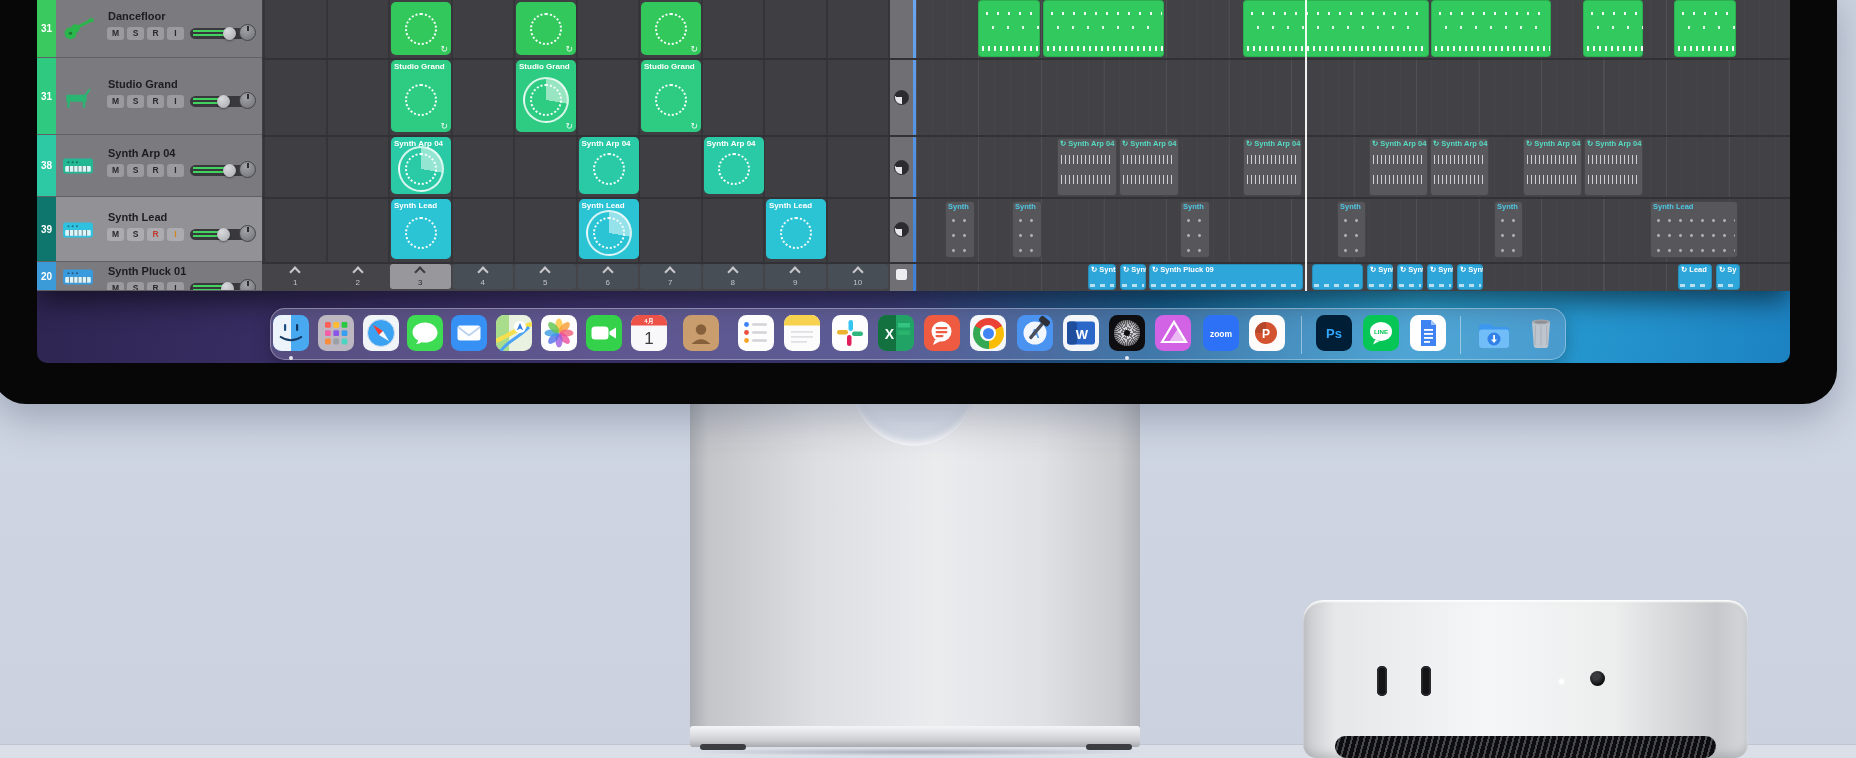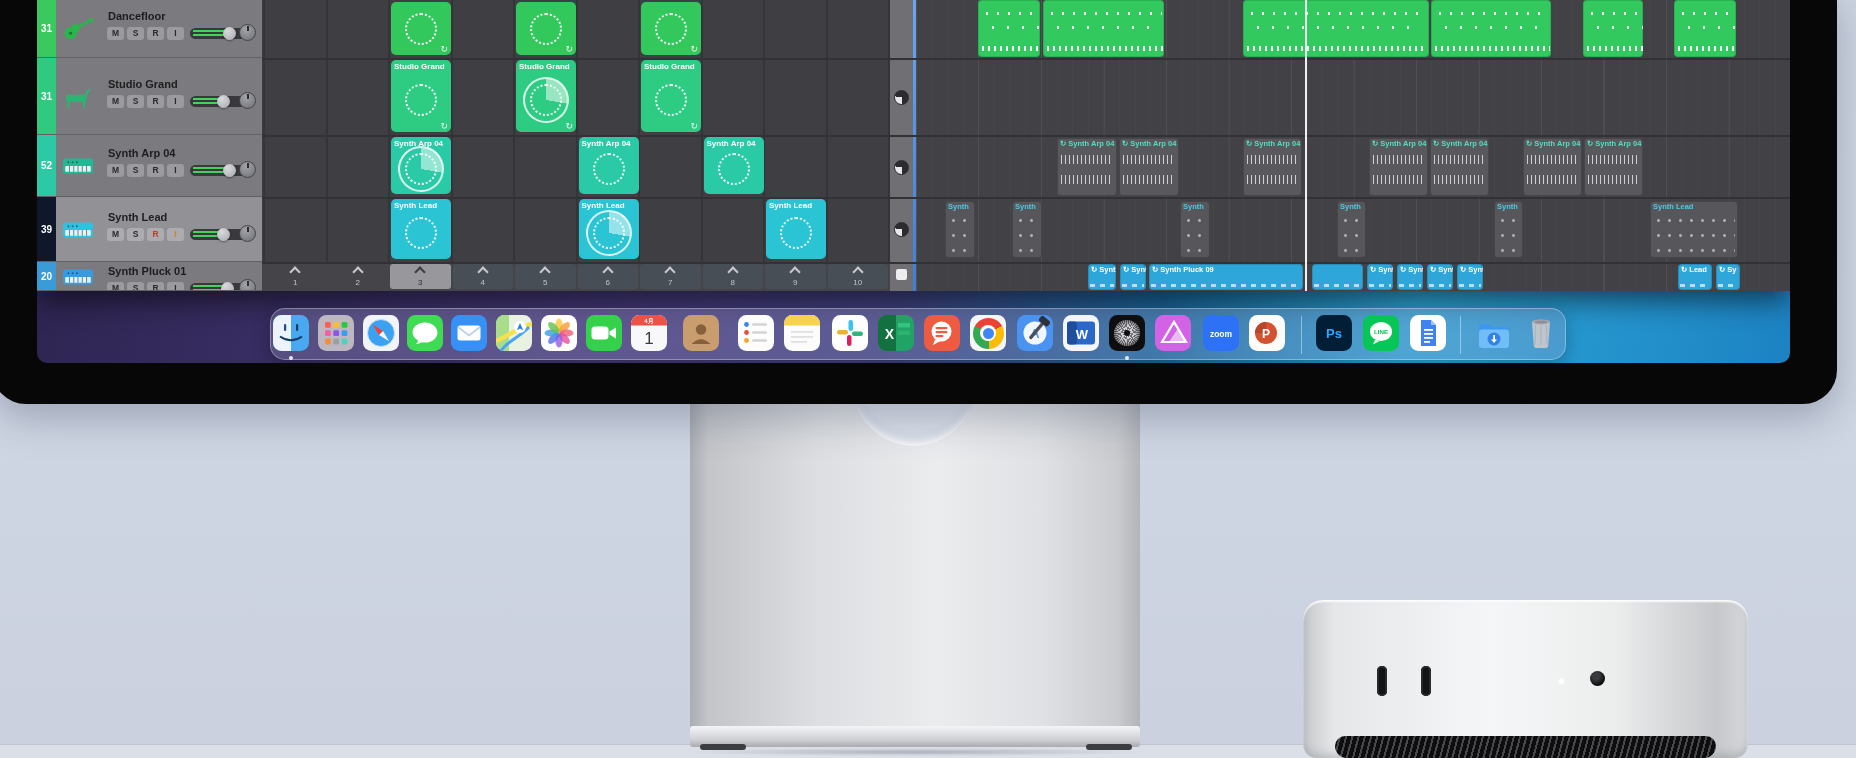--- a/index.html
+++ b/index.html
@@ -208,21 +208,21 @@
                 <div class="tbtn">R</div>
                 <div class="tbtn">I</div>
                 <div class="slider">
                   <div class="sfill" style="width: 31px;"></div>
                   <div class="sknob" style="left: 27px;"></div>
                 </div>
               </div>
               <div class="pan" style="top: 34px;"></div>
             </div>
             <div class="thead" style="top: 135px; height: 62px;">
-              <div class="numstrip" style="background: rgb(44, 201, 164);">52</div>
+              <div class="numstrip" style="background: rgb(44, 201, 164);">38</div>
               <div class="ticon" style="top: 19px;"><svg viewBox="0 0 30 22" width="32" height="24">
                   <rect x="1" y="4" width="28" height="14" rx="2" fill="#23b894"></rect>
                   <rect x="3" y="11" width="24" height="5.5" rx="1" fill="#eafcff" opacity=".92"></rect>
                   <g stroke="rgba(0,0,0,.45)" stroke-width="1">
                     <line x1="7" y1="11" x2="7" y2="16.5"></line>
                     <line x1="11" y1="11" x2="11" y2="16.5"></line>
                     <line x1="15" y1="11" x2="15" y2="16.5"></line>
                     <line x1="19" y1="11" x2="19" y2="16.5"></line>
                     <line x1="23" y1="11" x2="23" y2="16.5"></line>
                   </g>
@@ -239,21 +239,21 @@
                 <div class="tbtn">R</div>
                 <div class="tbtn">I</div>
                 <div class="slider">
                   <div class="sfill" style="width: 37px;"></div>
                   <div class="sknob" style="left: 33px;"></div>
                 </div>
               </div>
               <div class="pan" style="top: 26px;"></div>
             </div>
             <div class="thead sel" style="top: 197px; height: 65px;">
-              <div class="numstrip" style="background: #0f172a;">39</div>
+              <div class="numstrip" style="background: #0f766e;">39</div>
               <div class="ticon" style="top: 21px;"><svg viewBox="0 0 30 22" width="32" height="24">
                   <rect x="1" y="4" width="28" height="14" rx="2" fill="#2fc2e0"></rect>
                   <rect x="3" y="11" width="24" height="5.5" rx="1" fill="#eafcff" opacity=".92"></rect>
                   <g stroke="rgba(0,0,0,.45)" stroke-width="1">
                     <line x1="7" y1="11" x2="7" y2="16.5"></line>
                     <line x1="11" y1="11" x2="11" y2="16.5"></line>
                     <line x1="15" y1="11" x2="15" y2="16.5"></line>
                     <line x1="19" y1="11" x2="19" y2="16.5"></line>
                     <line x1="23" y1="11" x2="23" y2="16.5"></line>
                   </g>

